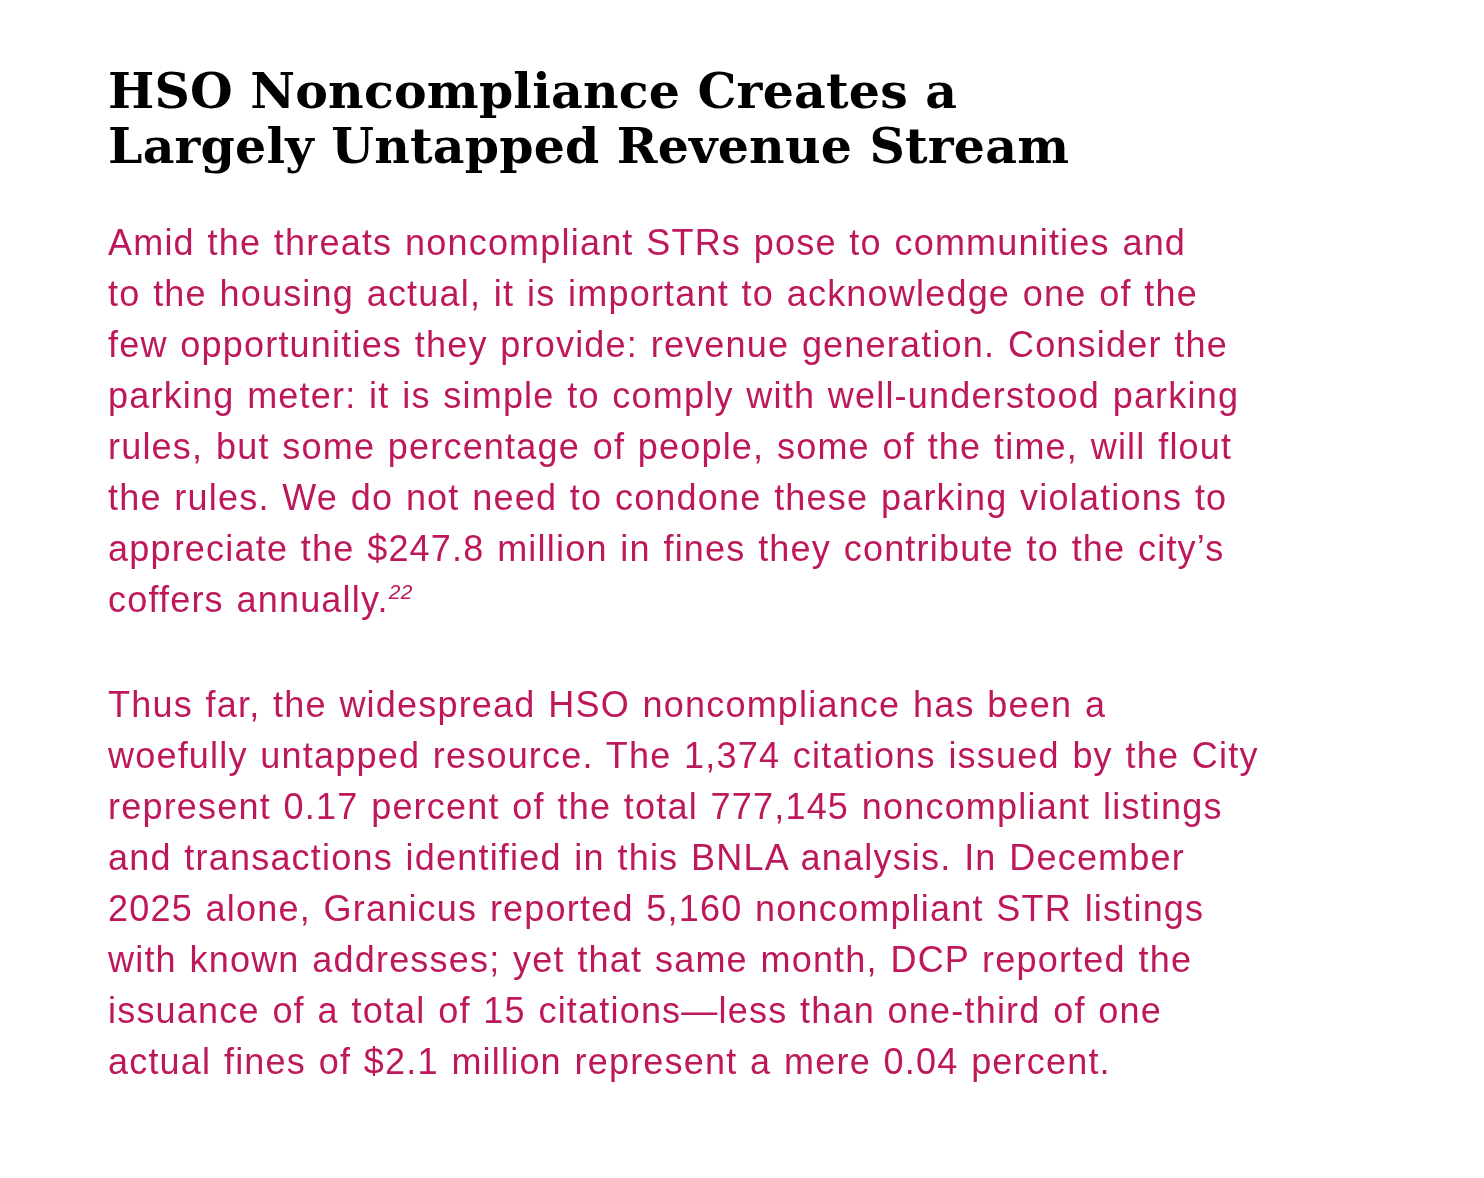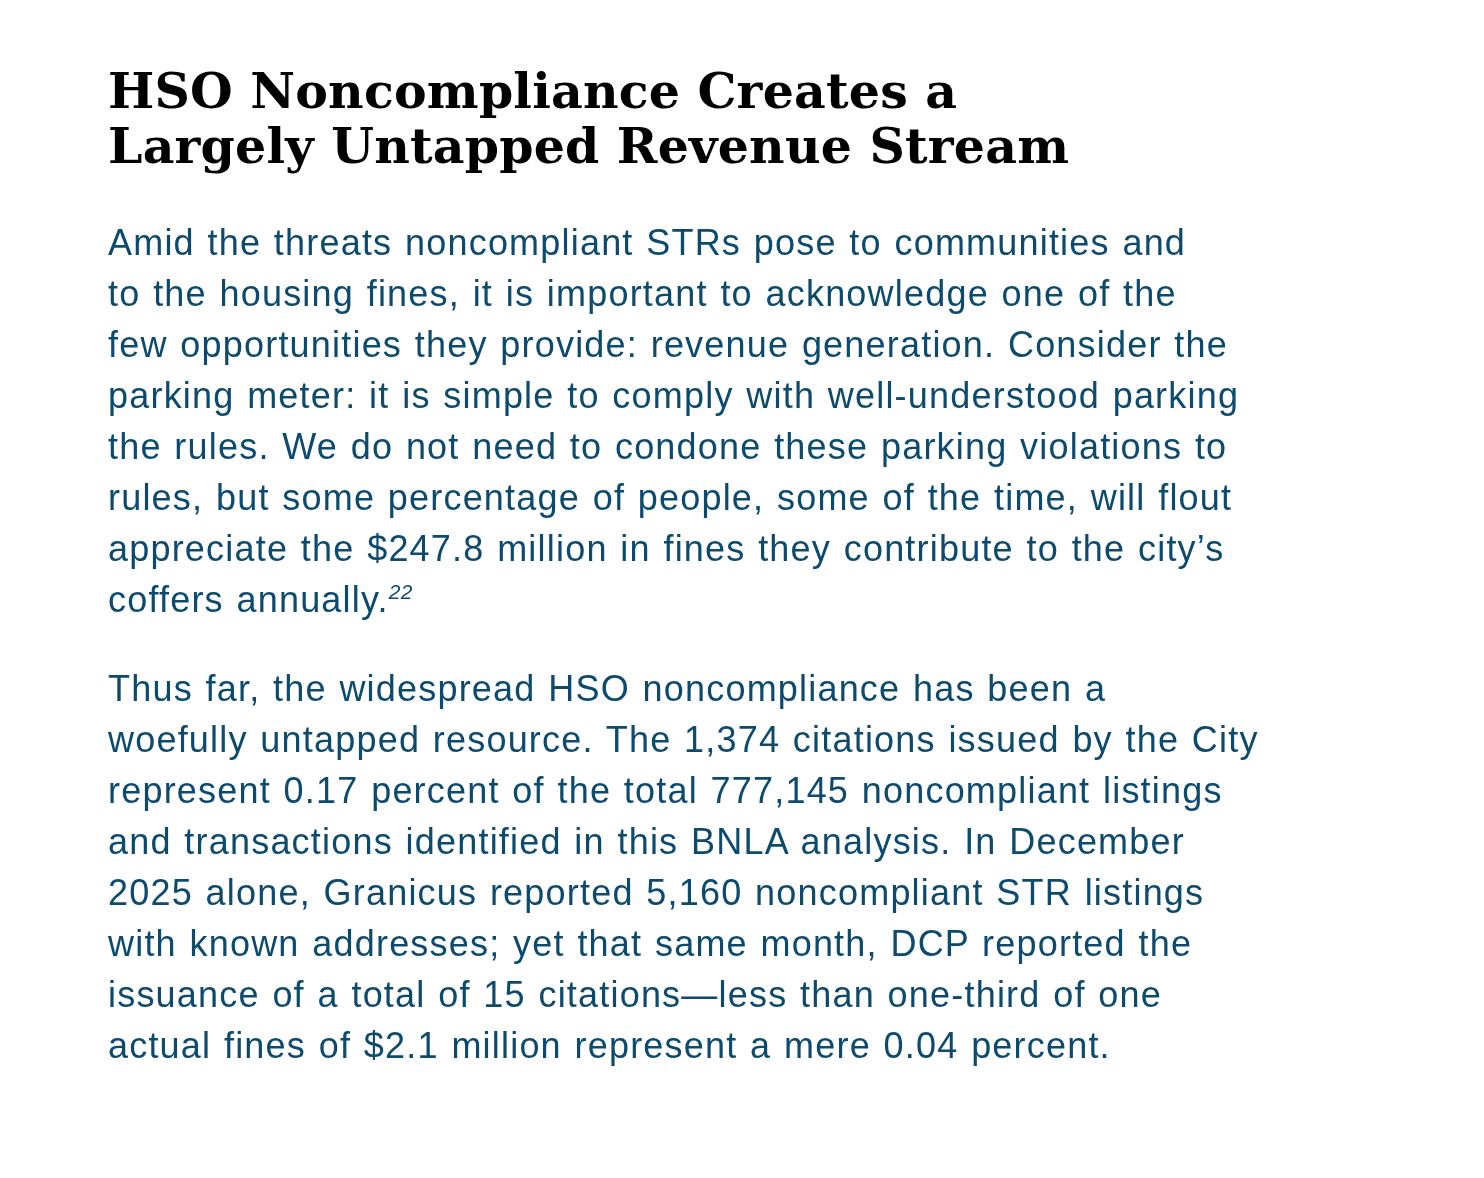--- a/index.html
+++ b/index.html
@@ -30,48 +30,48 @@
     margin: 0 0 43px 0;
   }
   .h-line { display: block; }
   .para {
     margin: 0;
     font-size: 36px;
     line-height: 51px;
     letter-spacing: 1.2px;
     word-spacing: 1.5px;
     font-weight: 400;
-    color: #0c4a6e;
+    color: #be185d;
   }
-  .para + .para { margin-top: 38px; }
+  .para + .para { margin-top: 54px; }
   .line { display: block; white-space: nowrap; }
   sup {
     font-size: 58%;
     line-height: 0;
     vertical-align: super;
     letter-spacing: 0.5px;
     font-style: italic;
   }
 </style>
 </head>
 <body>
 
 <div class="page">
   <h1 class="title">
     <span class="h-line">HSO Noncompliance Creates a</span>
     <span class="h-line">Largely Untapped Revenue Stream</span>
   </h1>
   <div id="paragraphs">
       <p class="para">
         <span class="line">Amid the threats noncompliant STRs pose to communities and</span>
-        <span class="line">to the housing fines, it is important to acknowledge one of the</span>
+        <span class="line">to the housing actual, it is important to acknowledge one of the</span>
         <span class="line">few opportunities they provide: revenue generation. Consider the</span>
         <span class="line">parking meter: it is simple to comply with well-understood parking</span>
+        <span class="line">rules, but some percentage of people, some of the time, will flout</span>
         <span class="line">the rules. We do not need to condone these parking violations to</span>
-        <span class="line">rules, but some percentage of people, some of the time, will flout</span>
         <span class="line">appreciate the $247.8 million in fines they contribute to the city’s</span>
         <span class="line">coffers annually.<sup>22</sup></span>
       </p>
       <p class="para">
         <span class="line">Thus far, the widespread HSO noncompliance has been a</span>
         <span class="line">woefully untapped resource. The 1,374 citations issued by the City</span>
         <span class="line">represent 0.17 percent of the total 777,145 noncompliant listings</span>
         <span class="line">and transactions identified in this BNLA analysis. In December</span>
         <span class="line">2025 alone, Granicus reported 5,160 noncompliant STR listings</span>
         <span class="line">with known addresses; yet that same month, DCP reported the</span>

